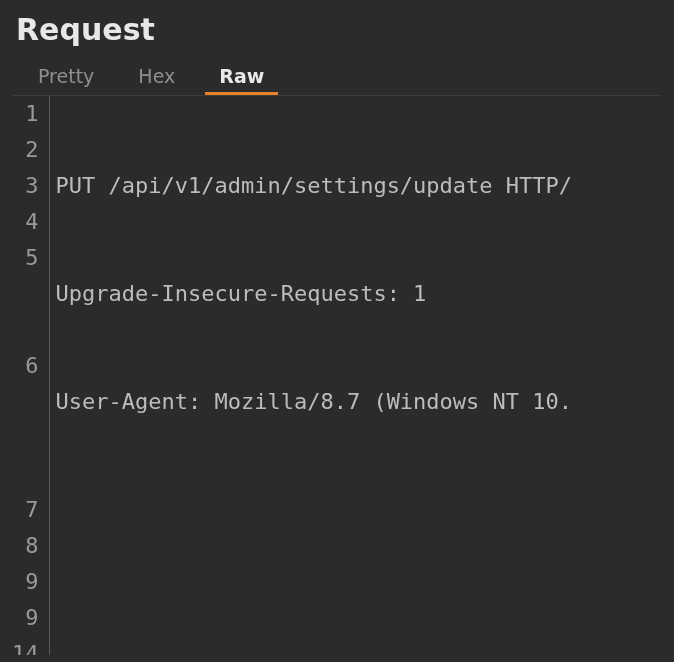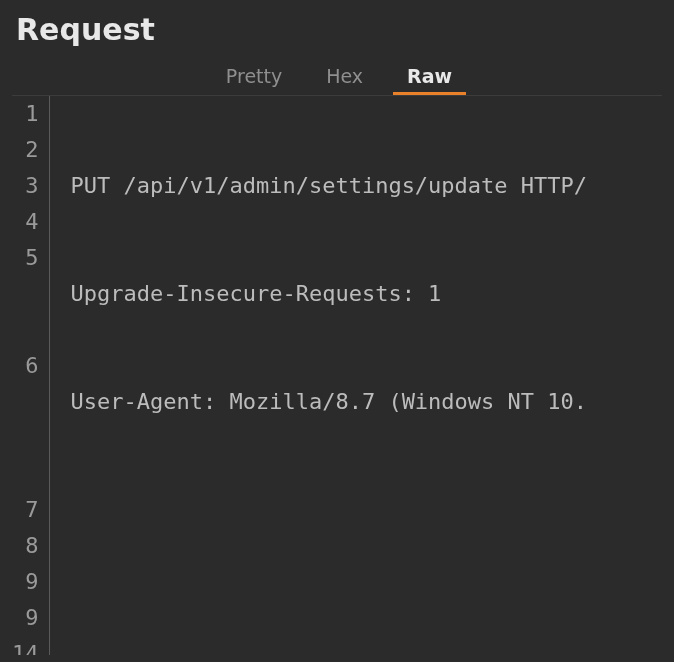--- a/index.html
+++ b/index.html
@@ -16,21 +16,20 @@
   .panel-title {
     color: #e8e8e8;
     font-weight: 700;
     font-size: 30px;
     padding: 2px 4px 14px 4px;
   }
   .tabs {
     display: flex;
     gap: 0;
     padding-left: 4px;
-    justify-content: center;
   }
   .tab {
     padding: 4px 22px 8px 22px;
     font-size: 19px;
     color: #8f8f8f;
     cursor: pointer;
     position: relative;
   }
   .tab.active {
     color: #e8e8e8;
@@ -61,21 +60,21 @@
     min-width: 34px;
     background: #2b2b2b;
   }
   .gutter .ln { padding-right: 4px; }
   .code {
     padding-left: 6px;
     white-space: pre;
     color: #bcbcbc;
     overflow: hidden;
   }
-  .code .row { height: 36px; margin-left: 15px; }
+  .code .row { height: 36px; }
   .hl-hdr   { color: #bcbcbc; }
 </style>
 </head>
 <body>
 
 <div class="panel">
   <div class="panel-title">Request</div>
 
   <div class="tabs">
     <div class="tab">Pretty</div>

